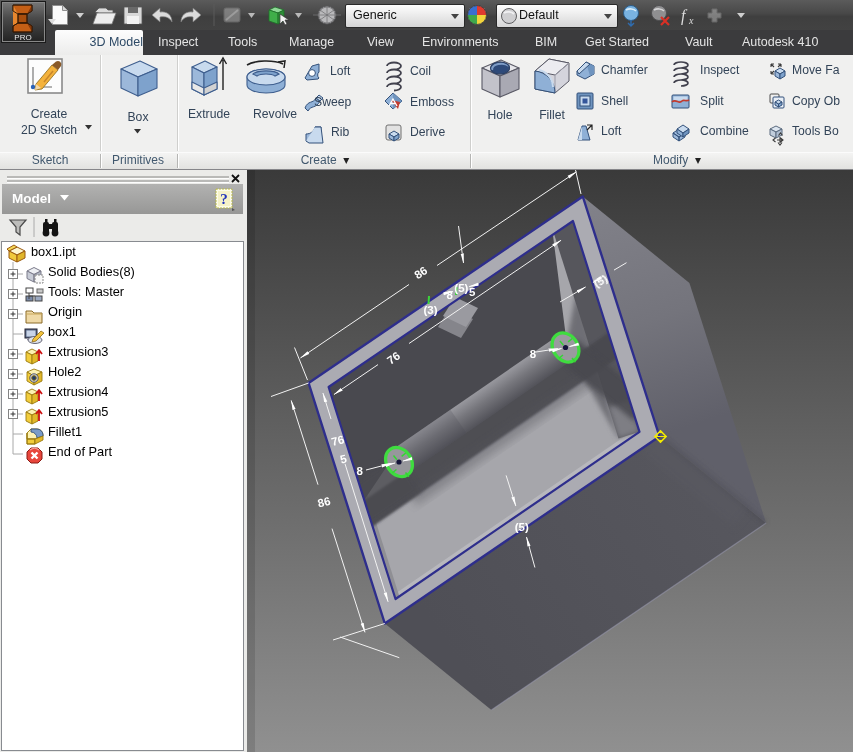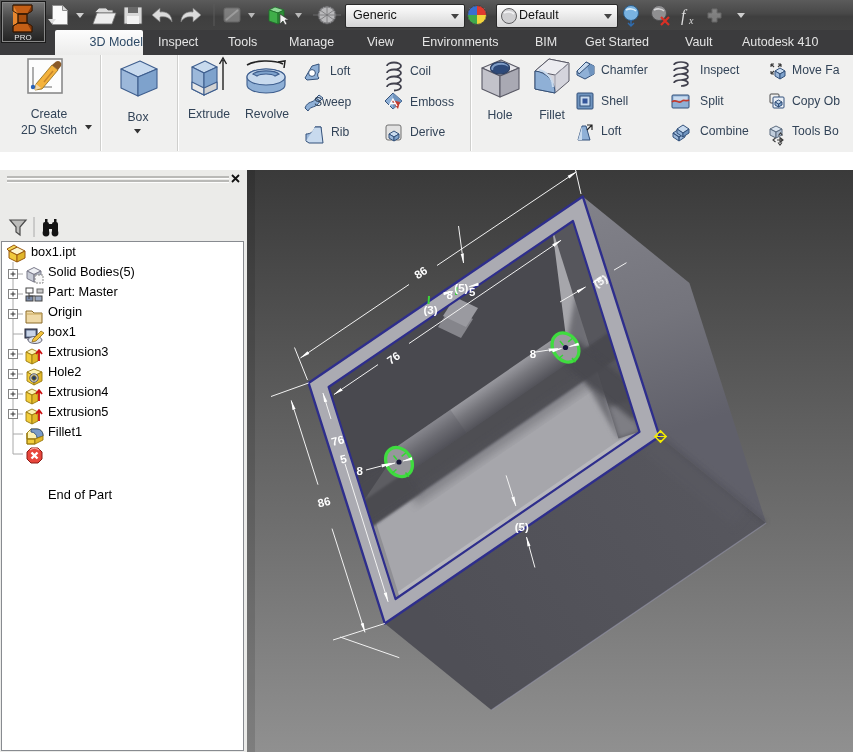--- a/index.html
+++ b/index.html
@@ -257,21 +257,21 @@
 
   <div class="biglab" style="left:14px;top:52px;width:70px;line-height:15.5px;">Create<br>2D Sketch</div>
   <svg width="10" height="10" style="position:absolute;left:84px;top:67px">
         <path d="M1,3 l7,0 l-3.5,4.5 z" fill="#333"></path>
       </svg>
   <div class="biglab" style="left:108px;top:55px;width:60px;">Box</div>
   <svg width="10" height="10" style="position:absolute;left:133px;top:71px">
         <path d="M1,3 l7,0 l-3.5,4.5 z" fill="#333"></path>
       </svg>
   <div class="biglab" style="left:179px;top:52px;width:60px;">Extrude</div>
-  <div class="biglab" style="left:237px;top:52px;width:60px;">Revolve</div>
+  <div class="biglab" style="left:237px;top:52px;width:60px;text-align:right;">Revolve</div>
   <div class="biglab" style="left:470px;top:53px;width:60px;">Hole</div>
   <div class="biglab" style="left:522px;top:53px;width:60px;">Fillet</div>
 
   <div class="smlab" style="left:330px;top:8px;">Loft</div>
   <div class="smlab" style="left:314px;top:39px;">Sweep</div>
   <div class="smlab" style="left:331px;top:69px;">Rib</div>
   <div class="smlab" style="left:410px;top:8px;text-align:right;">Coil</div>
   <div class="smlab" style="left:410px;top:39px;">Emboss</div>
   <div class="smlab" style="left:410px;top:69px;">Derive</div>
   <div class="smlab" style="left:601px;top:7px;">Chamfer</div>
@@ -336,27 +336,48 @@
    </g>
 
    <g transform="translate(769,69)">
     <path d="M1,5 L7,2 L13,5 L7,8 Z" fill="#dde6f0" stroke="#5a6a7e"></path>
     <path d="M1,5 L7,8 L7,14 L1,11 Z" fill="#c2cedc" stroke="#5a6a7e"></path>
     <path d="M7,8 L13,5 L13,11 L7,14 Z" fill="#aebdd0" stroke="#5a6a7e"></path>
     <path d="M11,13 l0,6 m-3,-3 l6,0 m-5,2.5 l2,2.5 l2,-2.5 m-6.5,-4.5 l-2.5,2 l2.5,2 m5,-4 l2.5,2 l-2.5,2 m-2,-6.5 l2,-2.5 l2,2.5" stroke="#3a3a3a" stroke-width="1.1" fill="none"></path>
    </g>
   </svg>
 </div>
+<div id="rstrip" class="abs">
+  <div class="glabel" style="left:10px;width:80px;">Sketch</div>
+  <div class="ssep" style="left:100px"></div>
+  <div class="glabel" style="left:98px;width:80px;">Primitives</div>
+  <div class="ssep" style="left:177px"></div>
+  <div class="glabel" style="left:260px;width:130px;">Create&nbsp;&nbsp;<span style="color:#222">▾</span></div>
+  <div class="ssep" style="left:470px"></div>
+  <div class="glabel" style="left:612px;width:130px;">Modify&nbsp;&nbsp;<span style="color:#222">▾</span></div>
+</div>
 
 <div id="panel" class="abs">
   <div id="grip">
     <div style="position:absolute;left:7px;top:3px;width:222px;height:2px;background:#b9b9b7;border-bottom:1px solid #fdfdfd;"></div>
     <div style="position:absolute;left:7px;top:7px;width:222px;height:2px;background:#b9b9b7;border-bottom:1px solid #fdfdfd;"></div>
     <svg width="12" height="12" style="position:absolute;left:230px;top:0px">
       <path d="M2,2 L9,9 M9,2 L2,9" stroke="#111" stroke-width="1.8"></path>
+    </svg>
+  </div>
+  <div id="mhead">
+    <span>Model</span>
+    <svg width="11" height="11" style="display:inline-block;margin-left:4px">
+          <path d="M1,3 l9,0 l-4.5,5.5 z" fill="#fff"></path>
+        </svg>
+    <svg width="22" height="24" style="position:absolute;right:7px;top:4px">
+      <rect x="2" y="1" width="16" height="19" fill="#fdfce8" stroke="#b9b94a" stroke-dasharray="2,1"></rect>
+      <rect x="4" y="3" width="12" height="15" fill="#f6f2c8"></rect>
+      <text x="10" y="16" text-anchor="middle" font-size="15" font-weight="bold" fill="#2233bb" font-family="Liberation Serif, serif">?</text>
+      <path d="M18,20 l3,2 l-3,1 z" fill="#555"></path>
     </svg>
   </div>
   <div id="ptools">
     <svg width="241" height="26">
       <path d="M8,6 L24,6 L18,13 L18,21 L14,18 L14,13 Z" fill="#bdbdbb" stroke="#4a4a4a" stroke-width="1.2"></path>
       <line x1="32" y1="3" x2="32" y2="23" stroke="#aaa"></line>
       <g fill="#141414">
         <rect x="41" y="8" width="6" height="11" rx="2"></rect>
         <rect x="50" y="8" width="6" height="11" rx="2"></rect>
         <rect x="43" y="5" width="2.5" height="4"></rect>
@@ -456,30 +477,30 @@
       <path d="M9,12 L17,9 L17,13 L9,17 Z" fill="#e2b82a"></path>
     </g>
 
     <g transform="translate(24,205)">
       <path d="M5,1 L12,1 L16,5 L16,12 L12,16 L5,16 L1,12 L1,5 Z" fill="#e8463c" stroke="#8a1a14"></path>
       <path d="M5.5,5.5 L11.5,11.5 M11.5,5.5 L5.5,11.5" stroke="#fff" stroke-width="2.4"></path>
       <path d="M4,3 a7,7 0 0 1 9,0" stroke="#f8a09a" stroke-width="1.4" fill="none"></path>
     </g>
    </svg>
    <div class="trow" style="left:29px;top:2px;">box1.ipt</div>
-   <div class="trow" style="left:46px;top:22px;">Solid Bodies(5)</div>
-   <div class="trow" style="left:46px;top:42px;">Part: Master</div>
+   <div class="trow" style="left:46px;top:22px;">Solid Bodies(8)</div>
+   <div class="trow" style="left:46px;top:42px;">Tools: Master</div>
    <div class="trow" style="left:46px;top:62px;">Origin</div>
    <div class="trow" style="left:46px;top:82px;">box1</div>
    <div class="trow" style="left:46px;top:102px;text-align:center;">Extrusion3</div>
    <div class="trow" style="left:46px;top:122px;">Hole2</div>
    <div class="trow" style="left:46px;top:142px;">Extrusion4</div>
    <div class="trow" style="left:46px;top:162px;">Extrusion5</div>
    <div class="trow" style="left:46px;top:182px;">Fillet1</div>
-   <div class="trow" style="left:46px;top:202px;margin-top:43px;">End of Part</div>
+   <div class="trow" style="left:46px;top:202px;">End of Part</div>
   </div>
 </div>
 
 <div id="vp" class="abs">
 <svg width="606" height="582" viewBox="0 0 606 582">
  <defs>
   <linearGradient id="gBg" x1="0" y1="0" x2="0" y2="1">
     <stop offset="0" stop-color="#3a3a3a"></stop>
             <stop offset="1" stop-color="#909090"></stop>
   </linearGradient>

